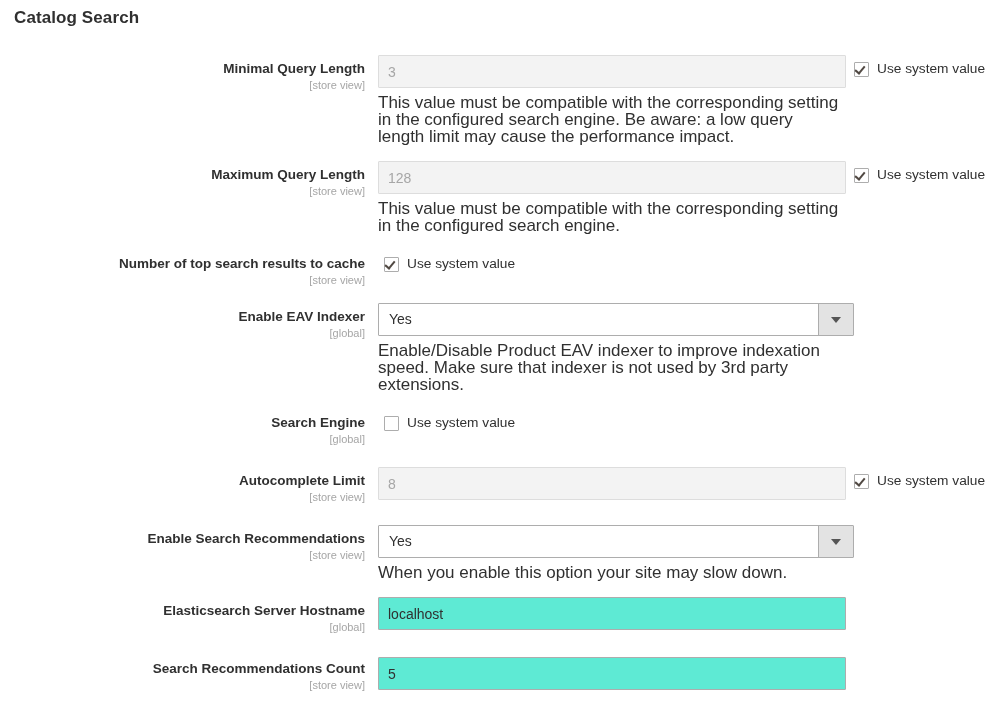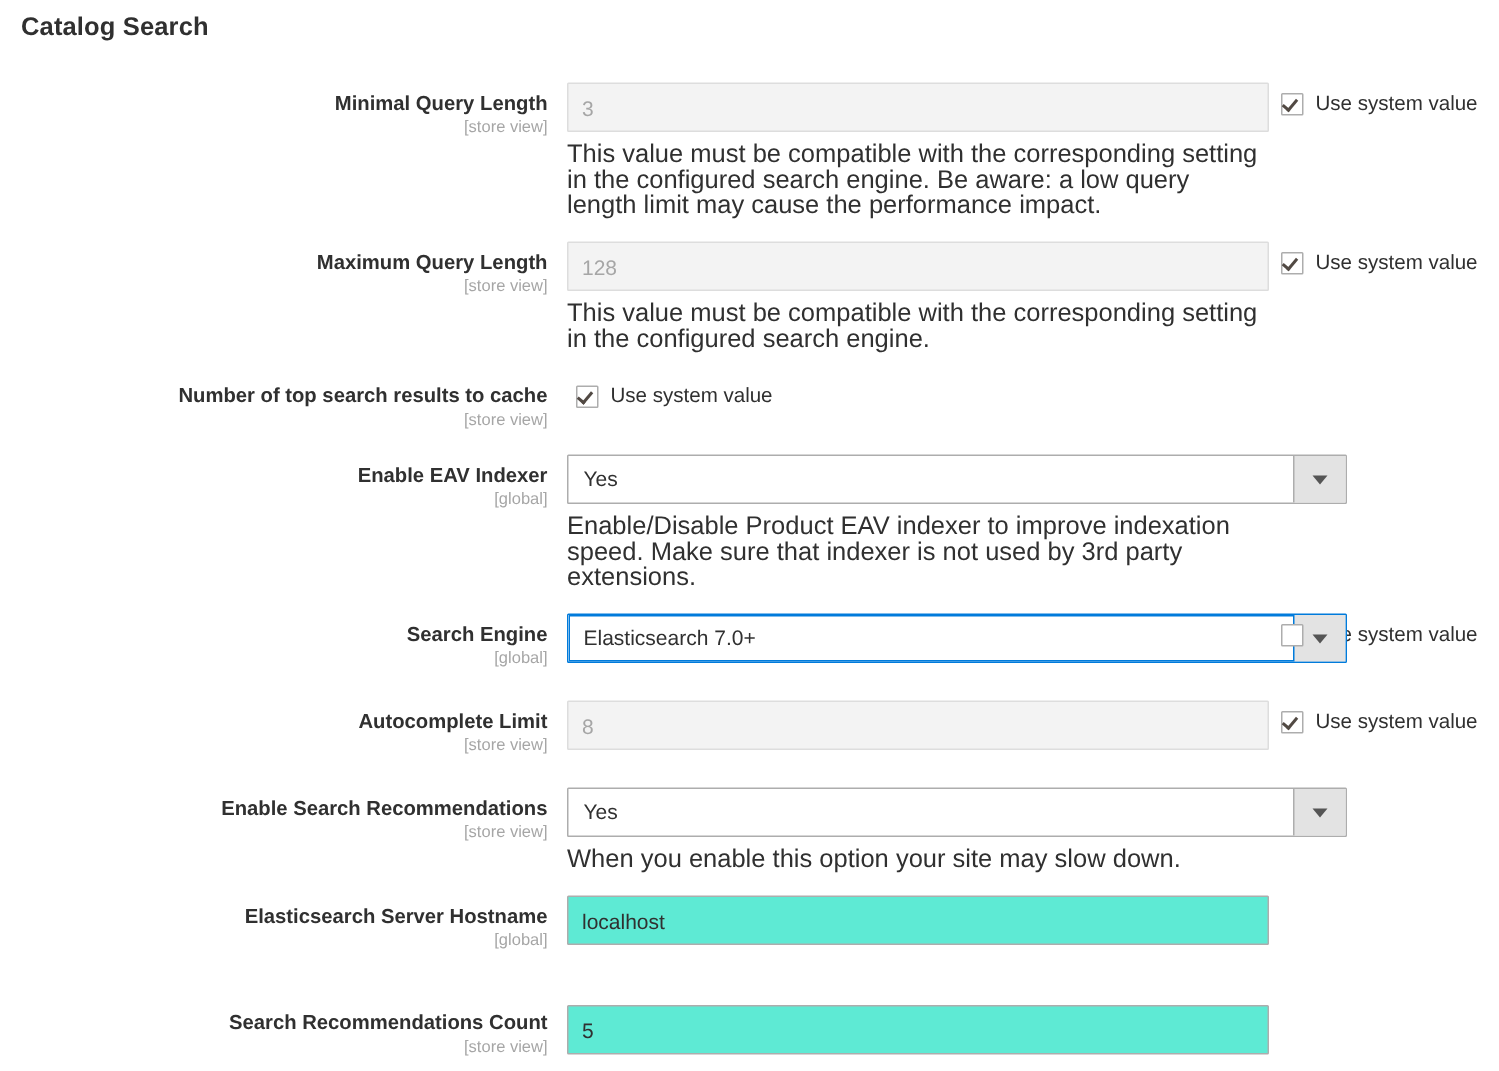--- a/index.html
+++ b/index.html
@@ -94,21 +94,21 @@
   .txt.disabled {
     background: #f3f3f3;
     border-color: #dddddd;
     color: #a6a6a6;
   }
 
   
   .sel-wrap {
     position: relative;
     box-sizing: border-box;
-    width: 520px;
+    width: 476px;
     height: 33px;
     border: 1px solid #adadad;
     background: #ffffff;
     border-radius: 1px;
     display: block;
   }
   .sel-wrap.focused {
     border: 1px solid #007bdb;
     box-shadow: 0 0 0 1px #007bdb inset;
   }
@@ -247,28 +247,20 @@
           </span>
         </div>
         <div class="note">Enable/Disable Product EAV indexer to improve indexation speed. Make sure that indexer is not used by 3rd party extensions.</div>
       </div>
     </div>
     <div class="field-row" style="margin-bottom: 21px;">
       <div class="label-col">
         <span class="field-label">Search Engine</span>
         <span class="field-scope">[global]</span>
       </div>
-      <div class="control-col">
-        <div class="sel-wrap focused">
-          <span class="sel-value">Elasticsearch 7.0+</span>
-          <span class="sel-btn">
-            <span class="caret"></span>
-          </span>
-        </div>
-      </div>
       <div class="sysval">
         <span class="cbox"></span>
         <span class="sysval-label">Use system value</span>
       </div>
     </div>
     <div class="field-row" style="margin-bottom: 21px;">
       <div class="label-col">
         <span class="field-label">Autocomplete Limit</span>
         <span class="field-scope">[store view]</span>
       </div>
@@ -288,21 +280,21 @@
       <div class="control-col">
         <div class="sel-wrap">
           <span class="sel-value">Yes</span>
           <span class="sel-btn">
             <span class="caret"></span>
           </span>
         </div>
         <div class="note">When you enable this option your site may slow down.</div>
       </div>
     </div>
-    <div class="field-row" style="margin-bottom: 34px;">
+    <div class="field-row" style="margin-bottom: 21px;">
       <div class="label-col">
         <span class="field-label">Elasticsearch Server Hostname</span>
         <span class="field-scope">[global]</span>
       </div>
       <div class="control-col">
         <input type="text" class="txt" value="localhost" style="">
       </div>
     </div>
     <div class="field-row" style="margin-bottom: 21px; align-items: center;">
       <div class="label-col">

